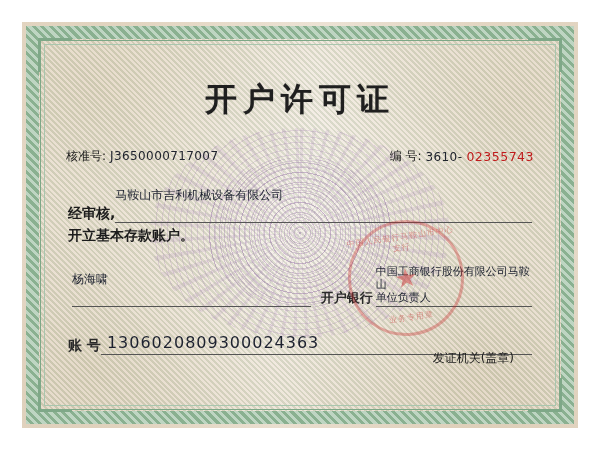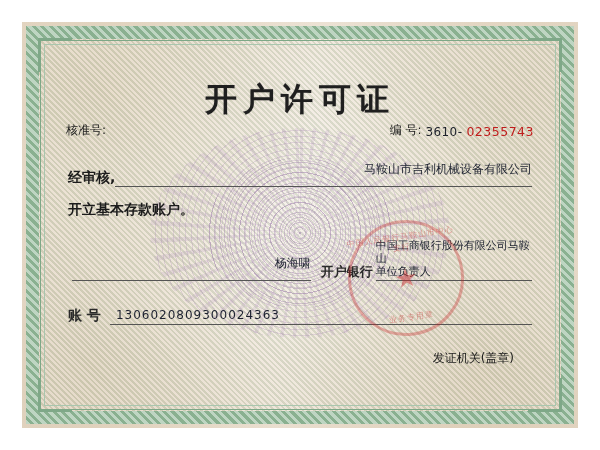--- a/index.html
+++ b/index.html
@@ -153,20 +153,21 @@
   }
 
   .row {
     display: flex;
     align-items: baseline;
     font-size: 12px;
     color: #1c1c1c;
   }
 
   .row-nums {
+    margin-top: 26px;
     justify-content: space-between;
     padding: 0 8px;
   }
 
   .label {
     font-family: "DejaVu Sans", "Liberation Sans", sans-serif;
     font-size: 12px;
     white-space: nowrap;
   }
 
@@ -192,28 +193,28 @@
 
   .big-label {
     font-size: 14px;
     font-weight: 600;
     white-space: nowrap;
   }
 
   .fill {
     flex: 1;
     border-bottom: 1px solid #555;
-    text-align: right;
-    font-size: 12px;
-    padding-bottom: 8px;
+    text-align: left;
+    font-size: 12px;
+    padding-bottom: 18px;
     color: #1d2230;
   }
 
   .body-row2 {
-    margin-top: 14px;
+    margin-top: 4px;
     padding: 0 10px;
   }
 
   .two-col {
     display: flex;
     margin-top: 20px;
     padding: 0 10px;
     align-items: flex-end;
     gap: 10px;
   }
@@ -235,26 +236,25 @@
   .acct-row {
     margin-top: 26px;
     padding: 0 10px;
     display: flex;
     align-items: flex-end;
   }
 
   .acct-num {
     flex: 1;
     border-bottom: 1px solid #555;
-    font-size: 12px;
+    font-size: 16px;
     letter-spacing: 1px;
     padding-bottom: 2px;
     padding-left: 6px;
     color: #1d2230;
-    margin-left: 9px;
   }
 
   .issuer {
     position: absolute;
     right: 28px;
     bottom: 26px;
     text-align: left;
     font-size: 12px;
     line-height: 20px;
     color: #1c1c1c;
@@ -321,22 +321,23 @@
     <div class="watermark"></div>
     <div class="watermark2"></div>
 
     <div class="content">
 
       <div class="title">开户许可证</div>
 
       <div class="row row-nums">
         <div style="display:flex; align-items:baseline;">
           <span class="label">核准号:</span>
+          <span class="value-hand">J3650000717007</span>
         </div>
-        <div style="display:flex; align-items:flex-end;">
+        <div style="display:flex; align-items:center;">
           <span class="label">编 号:</span>
           <span class="value-hand">3610-</span>
           <span class="value-hand value-red">02355743</span>
         </div>
       </div>
 
       <div class="row body-row">
         <span class="big-label">经审核,</span>
         <span class="fill">马鞍山市吉利机械设备有限公司</span>
       </div>

